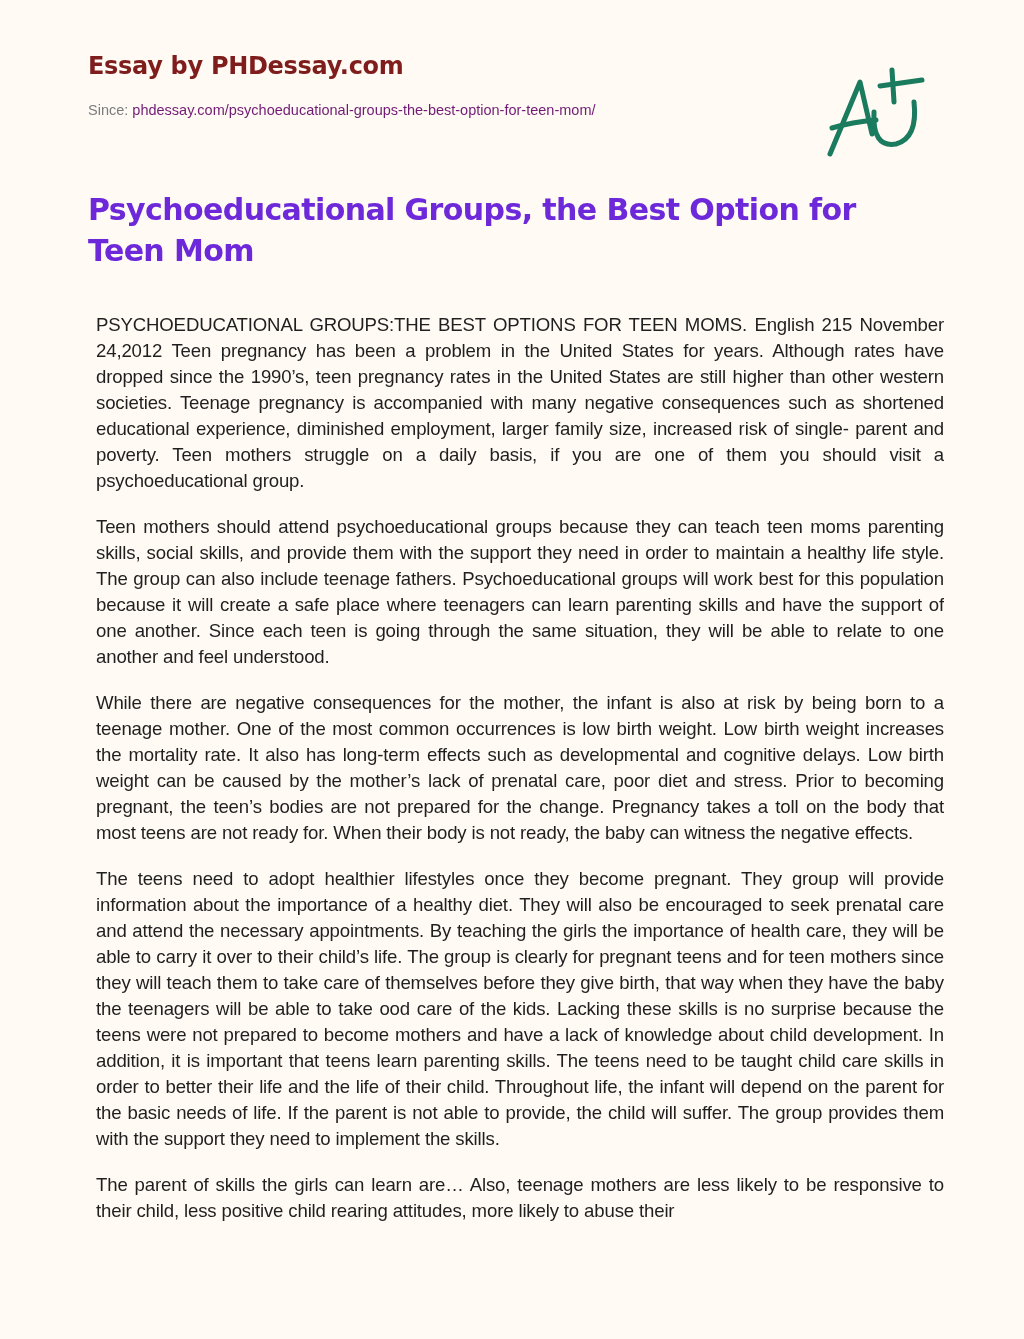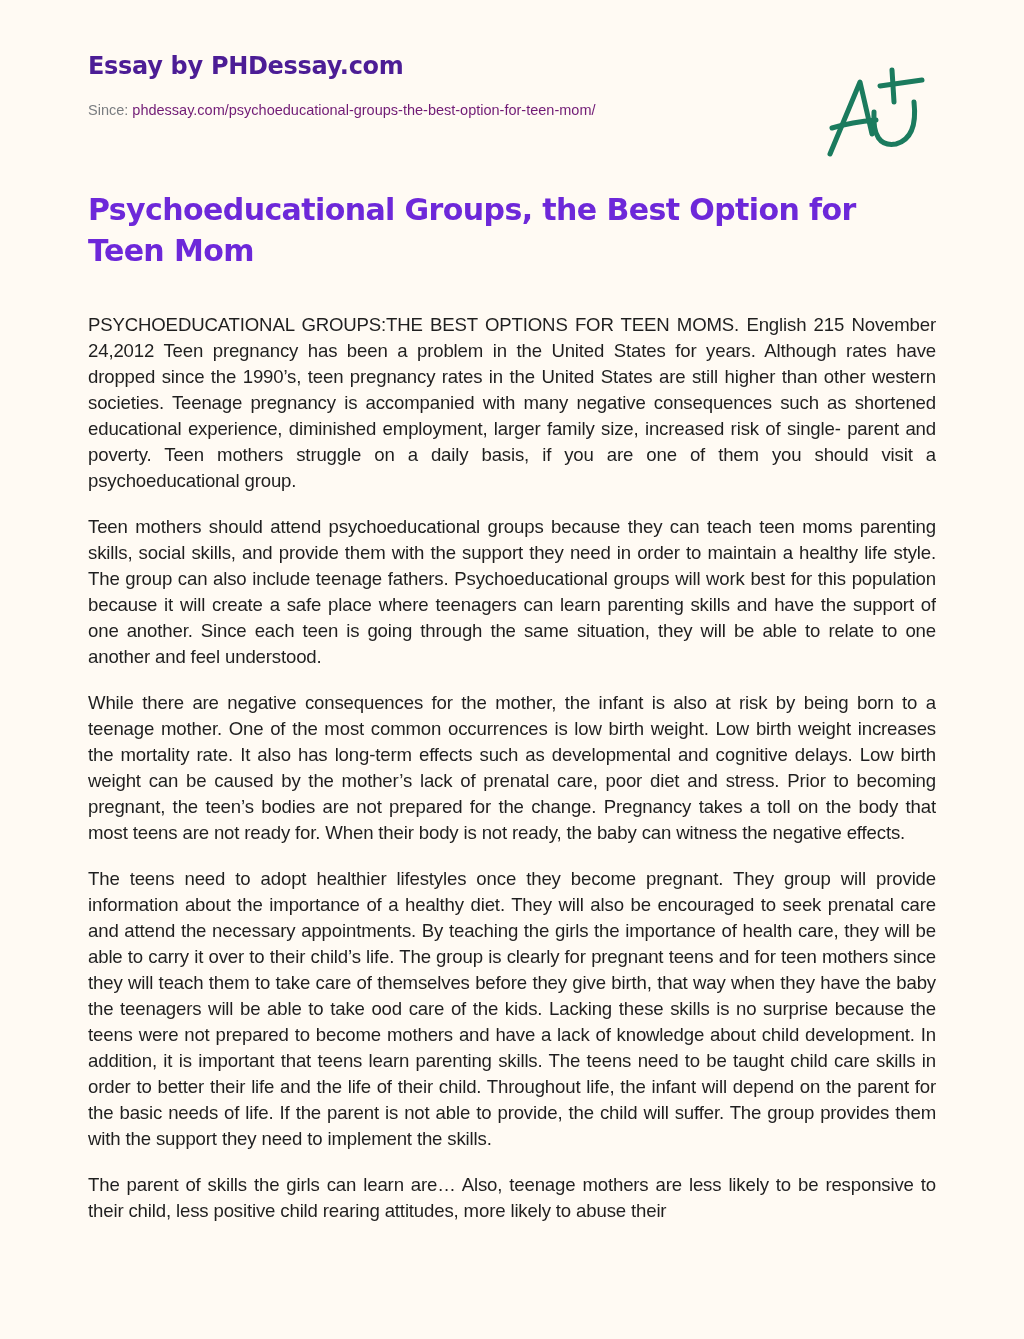--- a/index.html
+++ b/index.html
@@ -18,21 +18,21 @@
     .header {
       position: absolute;
       left: 88px;
       top: 50px;
       width: 700px;
     }
     .brand {
       font-family: "DejaVu Sans", sans-serif;
       font-weight: bold;
       font-size: 24px;
-      color: #4c1d95;
+      color: #7f1d1d;
       letter-spacing: -0.3px;
       margin: 0;
       line-height: 32px;
     }
     .source {
       margin-top: 18px;
       font-size: 14.5px;
       line-height: 20px;
       color: #7a7d80;
     }
@@ -55,21 +55,21 @@
       margin: 0;
       font-family: "DejaVu Sans", sans-serif;
       font-weight: bold;
       font-size: 30px;
       line-height: 41px;
       color: #6d28d9;
       letter-spacing: -0.6px;
     }
     .content {
       position: absolute;
-      left: 88px;
+      left: 96px;
       top: 312px;
       width: 848px;
       height: 1027px;
       overflow: hidden;
     }
     .content p {
       margin: 0 0 20px 0;
       font-size: 18.6px;
       line-height: 26px;
       color: #1f1f1f;

